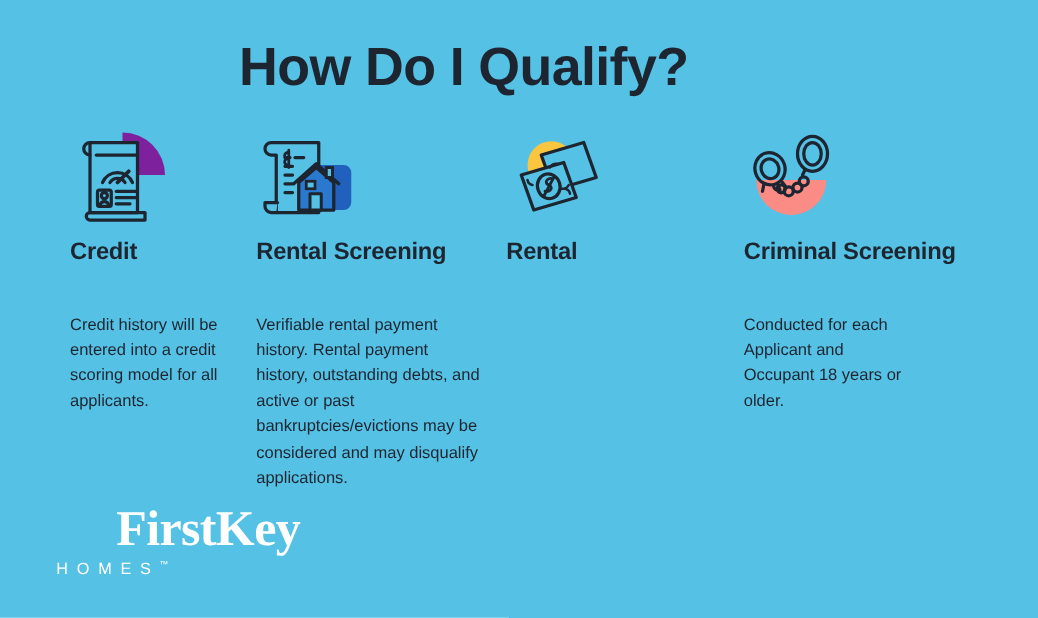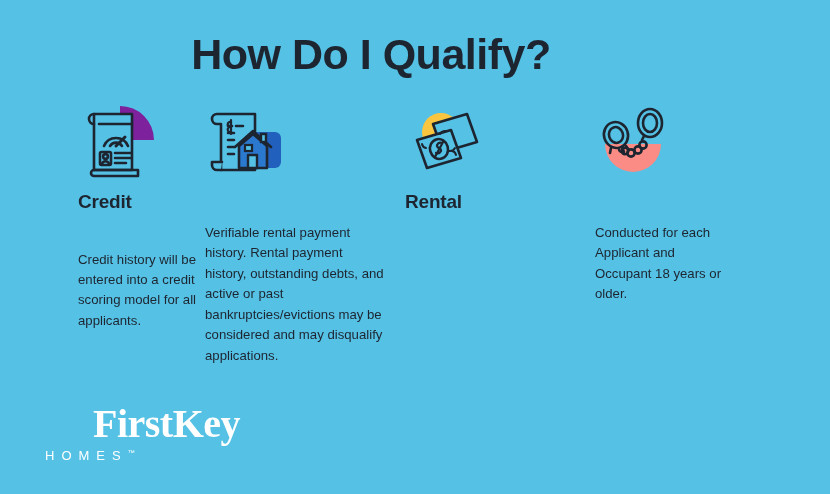--- a/index.html
+++ b/index.html
@@ -36,21 +36,21 @@
     position: absolute;
     top: 100px;
     left: 0;
     width: 830px;
     display: flex;
     align-items: flex-start;
   }
   .column {
     box-sizing: border-box;
   }
-  .col-0 { width: 205px; padding-left: 78px; }
+  .col-0 { width: 205px; padding-left: 56px; }
   .col-1 { width: 200px; padding-left: 0px; }
   .col-2 { width: 190px; padding-left: 0px; }
   .col-3 { width: 215px; padding-left: 0px; }
 
   .icon-wrap {
     position: relative;
     height: 86px;
     margin-bottom: 6px;
   }
   .icon-box {
@@ -164,20 +164,21 @@
             <g>
               <path d="M34 46 L48 34 L62 46 v22 h-28 z" fill="#2b78cf" stroke="#1d2530" stroke-width="2.6" stroke-linejoin="round"></path>
               <path d="M30 47 L48 31 L66 47" fill="none" stroke="#1d2530" stroke-width="2.6" stroke-linecap="round" stroke-linejoin="round"></path>
               <rect x="56" y="34" width="5" height="8" fill="#55c1e5" stroke="#1d2530" stroke-width="2.4"></rect>
               <rect x="43" y="55" width="9" height="13" fill="#55c1e5" stroke="#1d2530" stroke-width="2.4" stroke-linejoin="round"></rect>
               <rect x="40" y="45" width="7" height="6" fill="#55c1e5" stroke="#1d2530" stroke-width="2.2"></rect>
             </g>
           </svg>
         </div>
       </div>
+      <div class="col-head">Rental Screening</div>
       <div class="col-body">
         <p>Verifiable rental payment history. Rental payment history, outstanding debts, and active or past bankruptcies/evictions may be considered and may disqualify applications.</p>
       </div>
     </div>
 
     <div class="column col-2">
       <div class="icon-wrap">
         <div class="icon-box">
           <svg width="86" height="86" viewBox="0 0 86 86">
             <circle cx="36" cy="32" r="19" fill="#fbc63f"></circle>
@@ -216,20 +217,21 @@
               <path d="M31 46 l3 4 M49 36 l-2 4"></path>
               <circle cx="36" cy="53" r="3.6"></circle>
               <circle cx="43" cy="50" r="3.6"></circle>
               <circle cx="48" cy="45" r="3.6"></circle>
               <circle cx="30" cy="51" r="3.2"></circle>
               <path d="M24 49 a3 3 0 0 0 3 3"></path>
             </g>
           </svg>
         </div>
       </div>
+      <div class="col-head">Criminal Screening</div>
       <div class="col-body">
         <p>Conducted for each Applicant and Occupant 18 years or older.</p>
       </div>
     </div>
 
   </div>
 
   <div id="logo">
     <div class="logo-main">FirstKey</div>
     <div class="logo-sub"><span>HOMES</span><span class="logo-tm">™</span></div>

